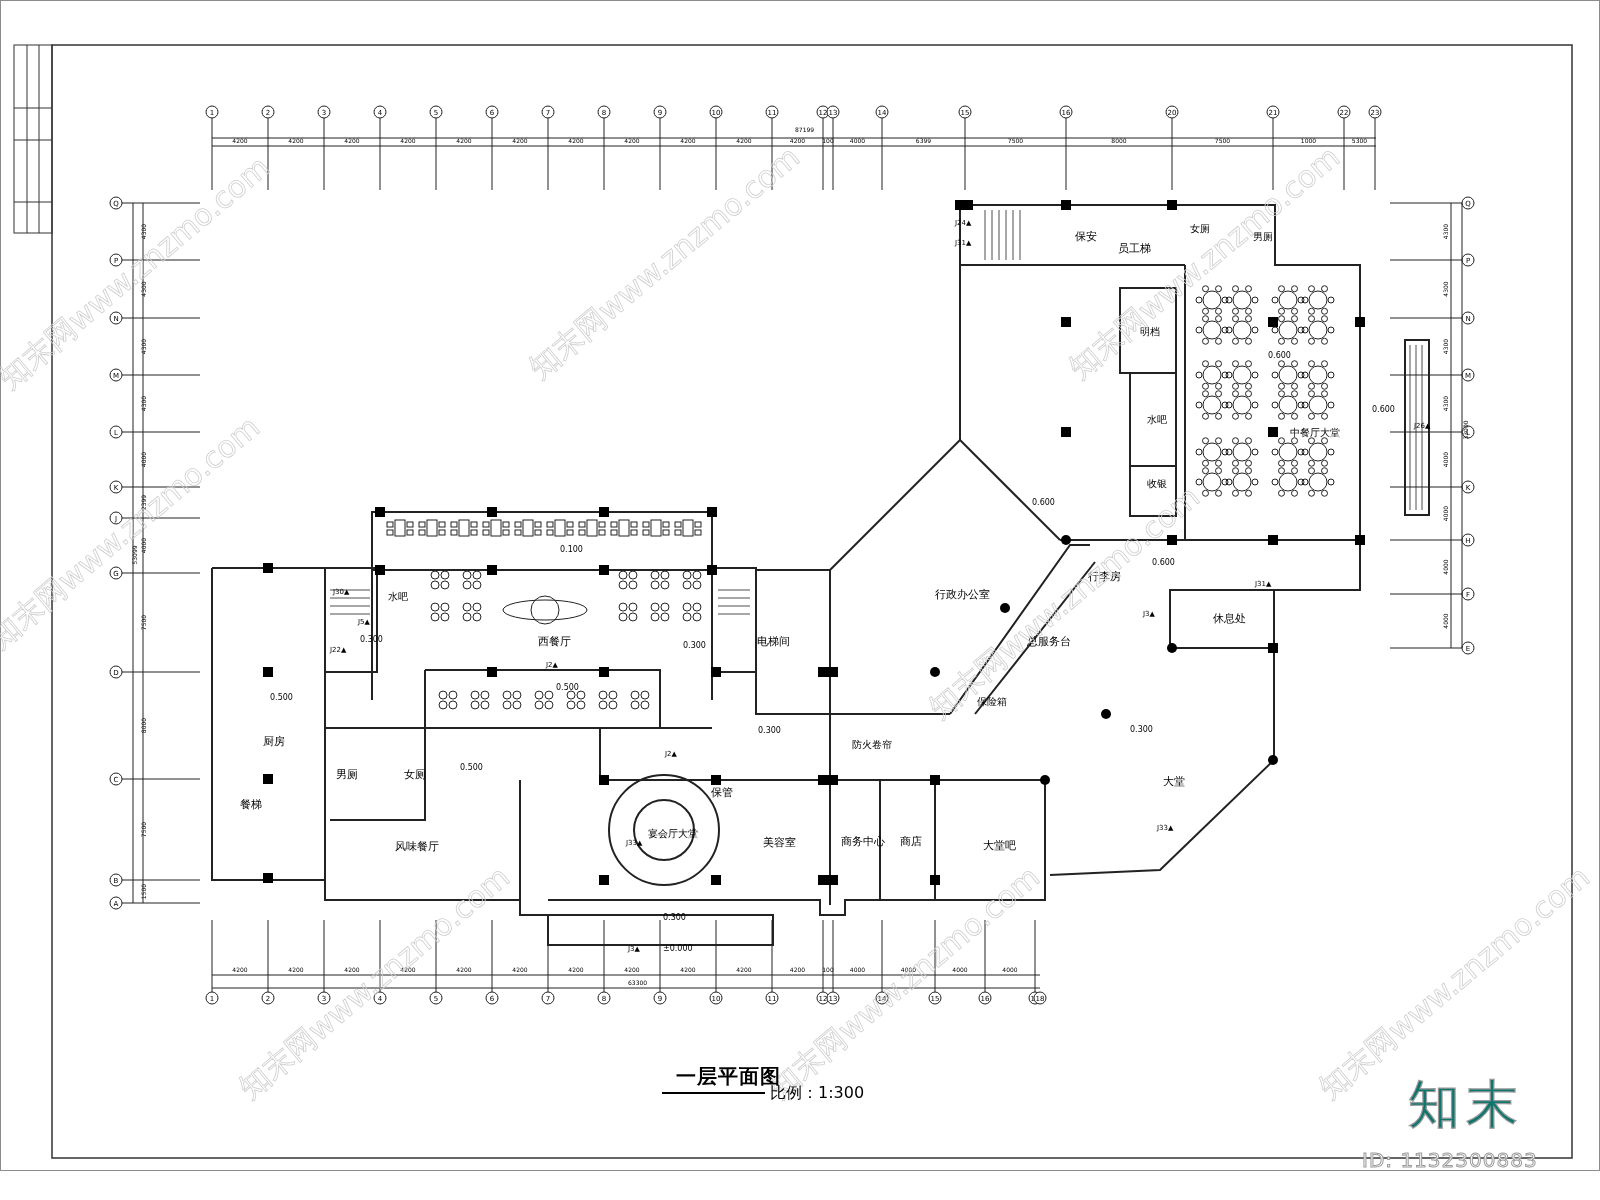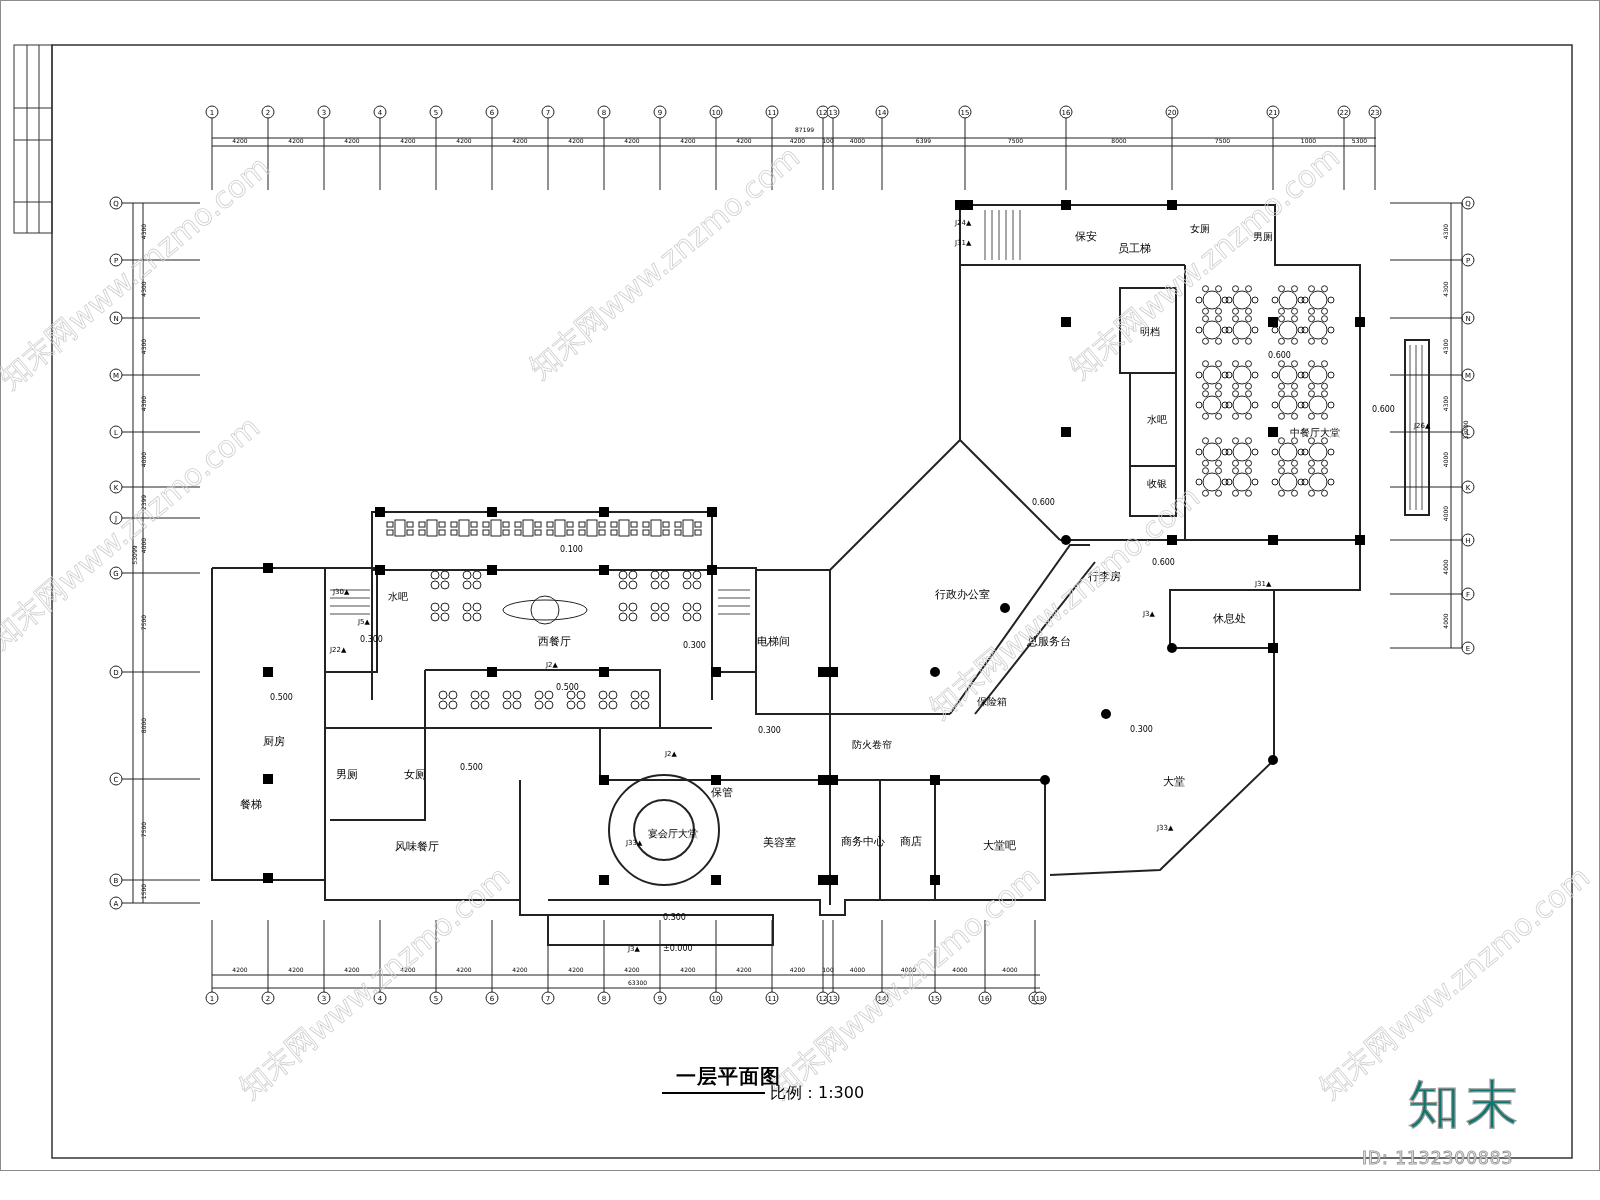--- a/index.html
+++ b/index.html
@@ -5,21 +5,21 @@
   html, body { margin:0; padding:0; background:#ffffff; }
   body { width:1600px; height:1200px; position:relative; overflow:hidden;
          font-family:"DejaVu Sans", sans-serif; color:#000; }
   #sheet { position:absolute; left:0; top:0; width:1600px; height:1200px; }
   .abs { position:absolute; }
   .title-main { font-family:"DejaVu Sans", sans-serif; font-size:20px; font-weight:bold; letter-spacing:1px; }
   .scale-label { font-family:"DejaVu Sans", sans-serif; font-size:16px; }
   .area-label { font-family:"DejaVu Sans", sans-serif; font-size:25px; }
   .wm-logo { font-family:"DejaVu Sans", sans-serif; font-size:52px; color:#0f766e;
              -webkit-text-stroke:1.2px #9a9a9a; letter-spacing:6px; }
-  .wm-id { font-family:"DejaVu Sans", sans-serif; font-size:17px; color:#fff;
+  .wm-id { font-family:"DejaVu Sans", sans-serif; font-size:20px; color:#fff;
            -webkit-text-stroke:1px #9a9a9a; letter-spacing:1px; }
   svg text { font-family:"DejaVu Sans", sans-serif; }
 </style>
 </head>
 <body>
 
 <div id="sheet">
 <svg width="1600" height="1200" viewBox="0 0 1600 1200" xmlns="http://www.w3.org/2000/svg">
 
   <rect x="0.5" y="0.5" width="1599" height="1170" fill="none" stroke="#8c8c8c" stroke-width="1"></rect>

